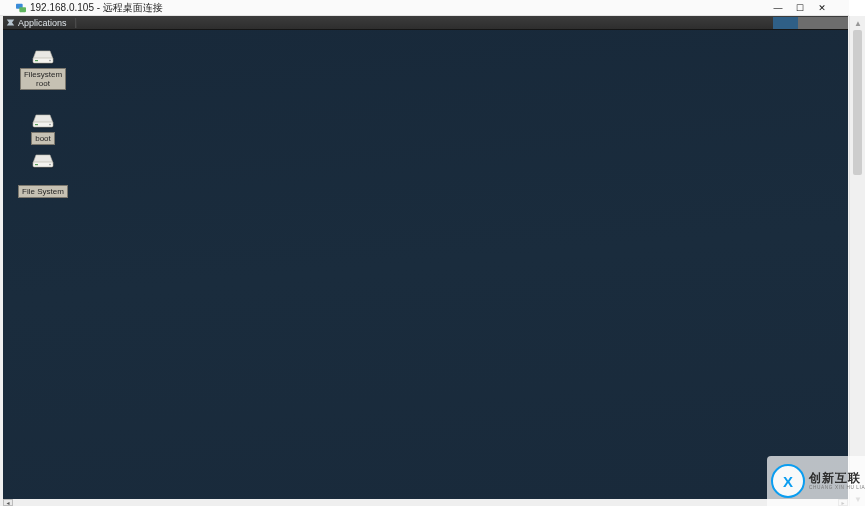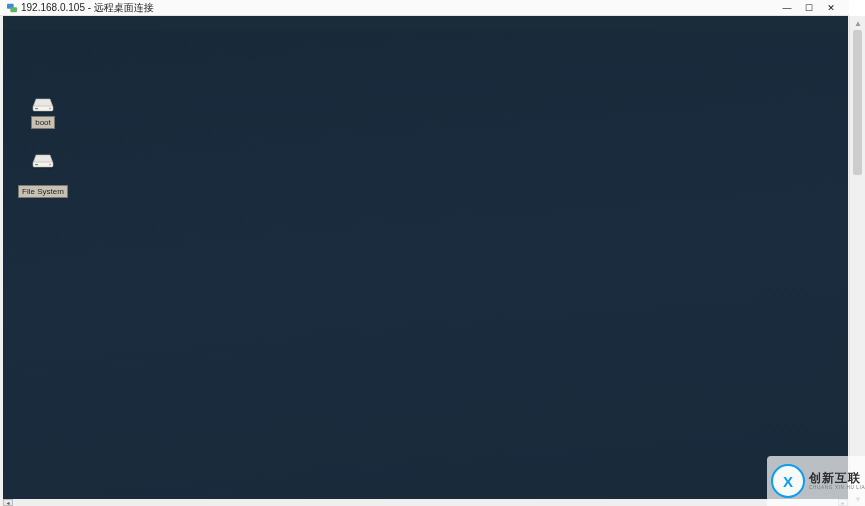--- a/index.html
+++ b/index.html
@@ -1,19 +1,19 @@
 <!DOCTYPE html>
 <html><head>
   <meta charset="utf-8">
   <style>
     * { margin: 0; padding: 0; box-sizing: border-box; user-select: none; }
     html, body { width: 865px; height: 506px; font-family: "Segoe UI", Tahoma, sans-serif; font-size: 11px; background: #fff; overflow: hidden; position: relative; }
 
     
-    .win-titlebar { height: 16px; background: #fafafa; display: flex; align-items: center; padding: 0 7px; border-bottom: 1px solid #e5e5e5; width:849px;}
+    .win-titlebar { height: 16px; background: #fafafa; display: flex; align-items: center; padding: 0 16px; border-bottom: 1px solid #e5e5e5; width:849px;}
     .win-titlebar .rdp-icon { width: 10px; height: 10px; margin-right: 4px; display: inline-block; }
     .win-title-text { font-size: 10px; color: #222; white-space: nowrap; }
     .win-controls { margin-left: auto; display: flex; }
     .win-btn { width: 22px; height: 14px; display: flex; align-items: center; justify-content: center; color: #111; font-size: 9px; }
     .win-btn.close { }
 
     
     .rdp-canvas { position: absolute; left: 0; top: 16px; width: 849px; height: 490px; background: #f0f0f0; }
 
     
@@ -91,23 +91,49 @@
   <div class="vsb-track">
     <div class="vsb-thumb"></div>
   </div>
   <div class="vsb-btn bottom">▼</div>
 </div>
 
 <div class="rdp-canvas">
 
   <div class="remote-window">
 
+    <div class="remote-panel">
+      <div class="panel-left">
+        <span class="panel-app-icon">
+          <svg width="9" height="9" viewBox="0 0 12 12">
+              <path d="M1 2 L11 2 L8 6 L11 10 L1 10 L4 6 Z" fill="#b6c3cd"></path>
+            </svg>
+        </span>
+        <span class="panel-applications">Applications</span>
+        <span class="panel-sep"></span>
+      </div>
+      <div class="panel-right">
+        <div class="panel-tray-a"></div>
+        <div class="panel-tray-b"></div>
+      </div>
+    </div>
 
     <div class="remote-desktop" id="desktop-surface">
-        <div class="desktop-icon" style="top: 66px; left: 11px;">
+        <div class="desktop-icon" style="top: 18px; left: 11px;">
+          <div class="glyph">
+            <svg class="drive-svg" width="24" height="16" viewBox="0 0 24 16">
+              <path d="M2 10 L5 2 L19 2 L22 10 Z" fill="#e9e8e4" stroke="#bdb8ad" stroke-width="0.6"></path>
+              <rect x="2" y="9" width="20" height="5" rx="1.2" fill="#f4f3ef" stroke="#b7b2a6" stroke-width="0.6"></rect>
+              <rect x="4" y="11" width="3" height="1.2" fill="#5aa05a"></rect>
+              <circle cx="19" cy="11.6" r="0.8" fill="#8a8a8a"></circle>
+            </svg>
+          </div>
+          <div class="label">Filesystem<br>root</div>
+        </div>
+        <div class="desktop-icon" style="top: 82px; left: 11px;">
           <div class="glyph">
             <svg class="drive-svg" width="24" height="16" viewBox="0 0 24 16">
               <path d="M2 10 L5 2 L19 2 L22 10 Z" fill="#e9e8e4" stroke="#bdb8ad" stroke-width="0.6"></path>
               <rect x="2" y="9" width="20" height="5" rx="1.2" fill="#f4f3ef" stroke="#b7b2a6" stroke-width="0.6"></rect>
               <rect x="4" y="11" width="3" height="1.2" fill="#5aa05a"></rect>
               <circle cx="19" cy="11.6" r="0.8" fill="#8a8a8a"></circle>
             </svg>
           </div>
           <div class="label">boot</div>
         </div>

